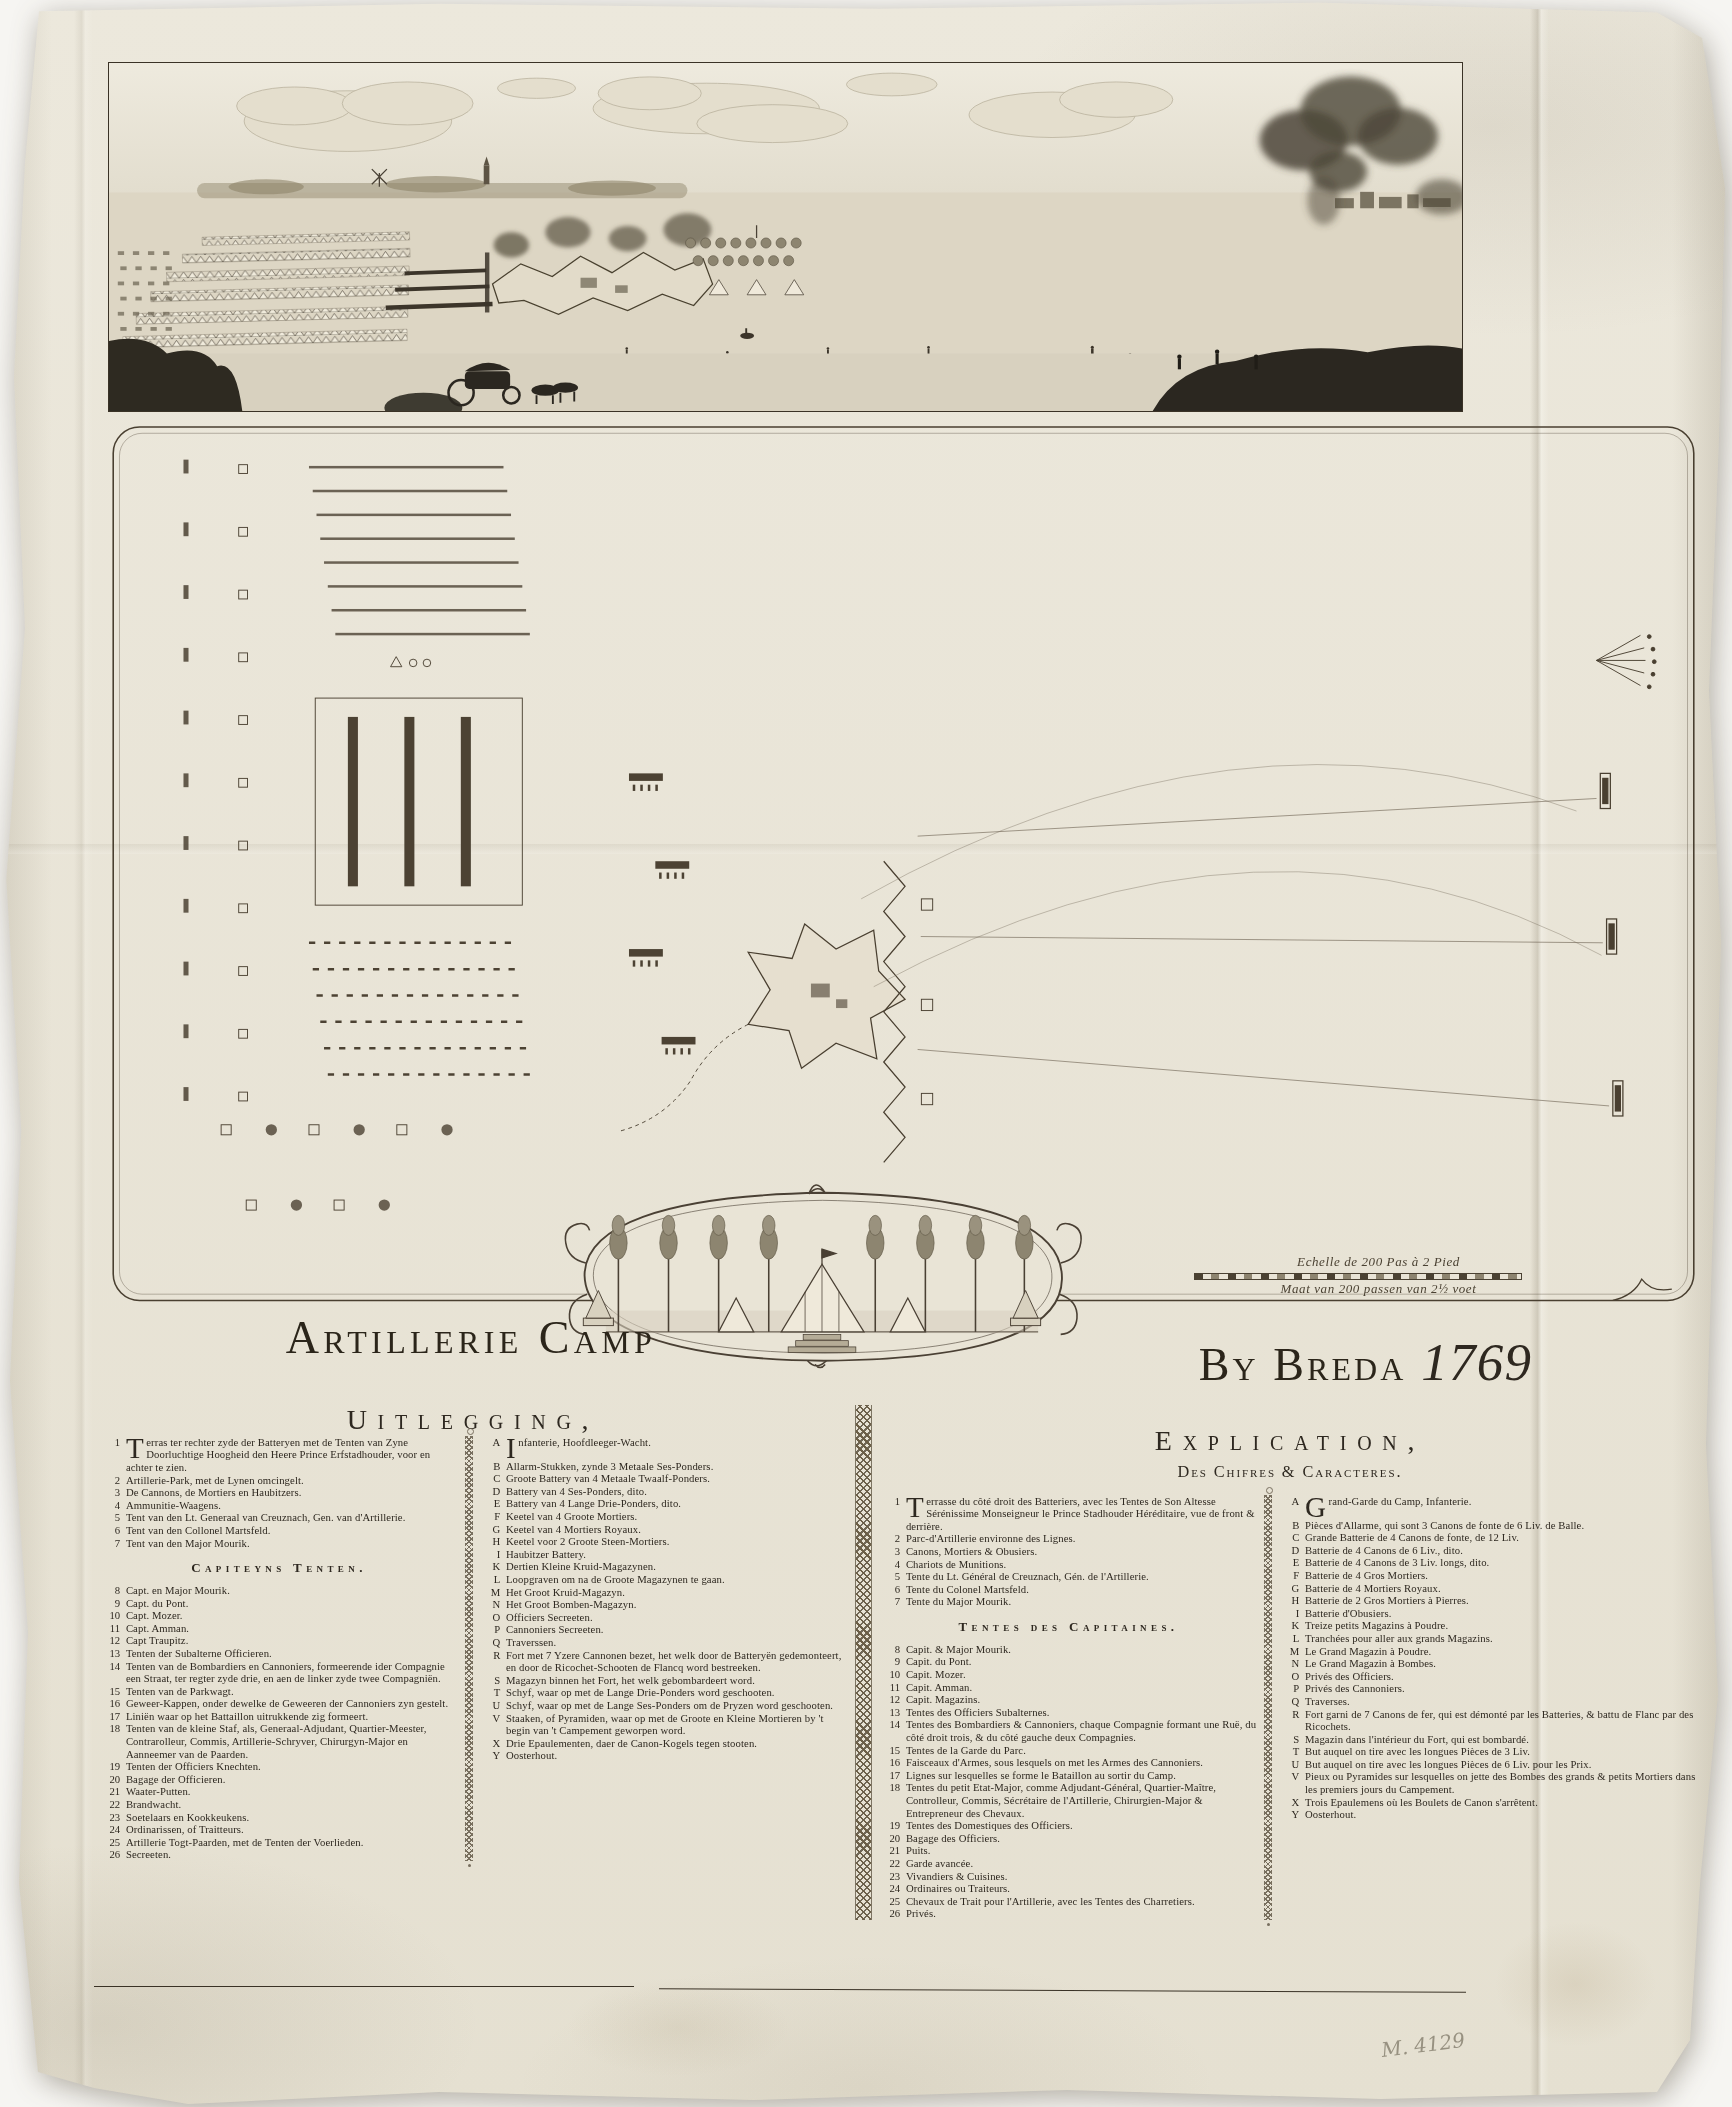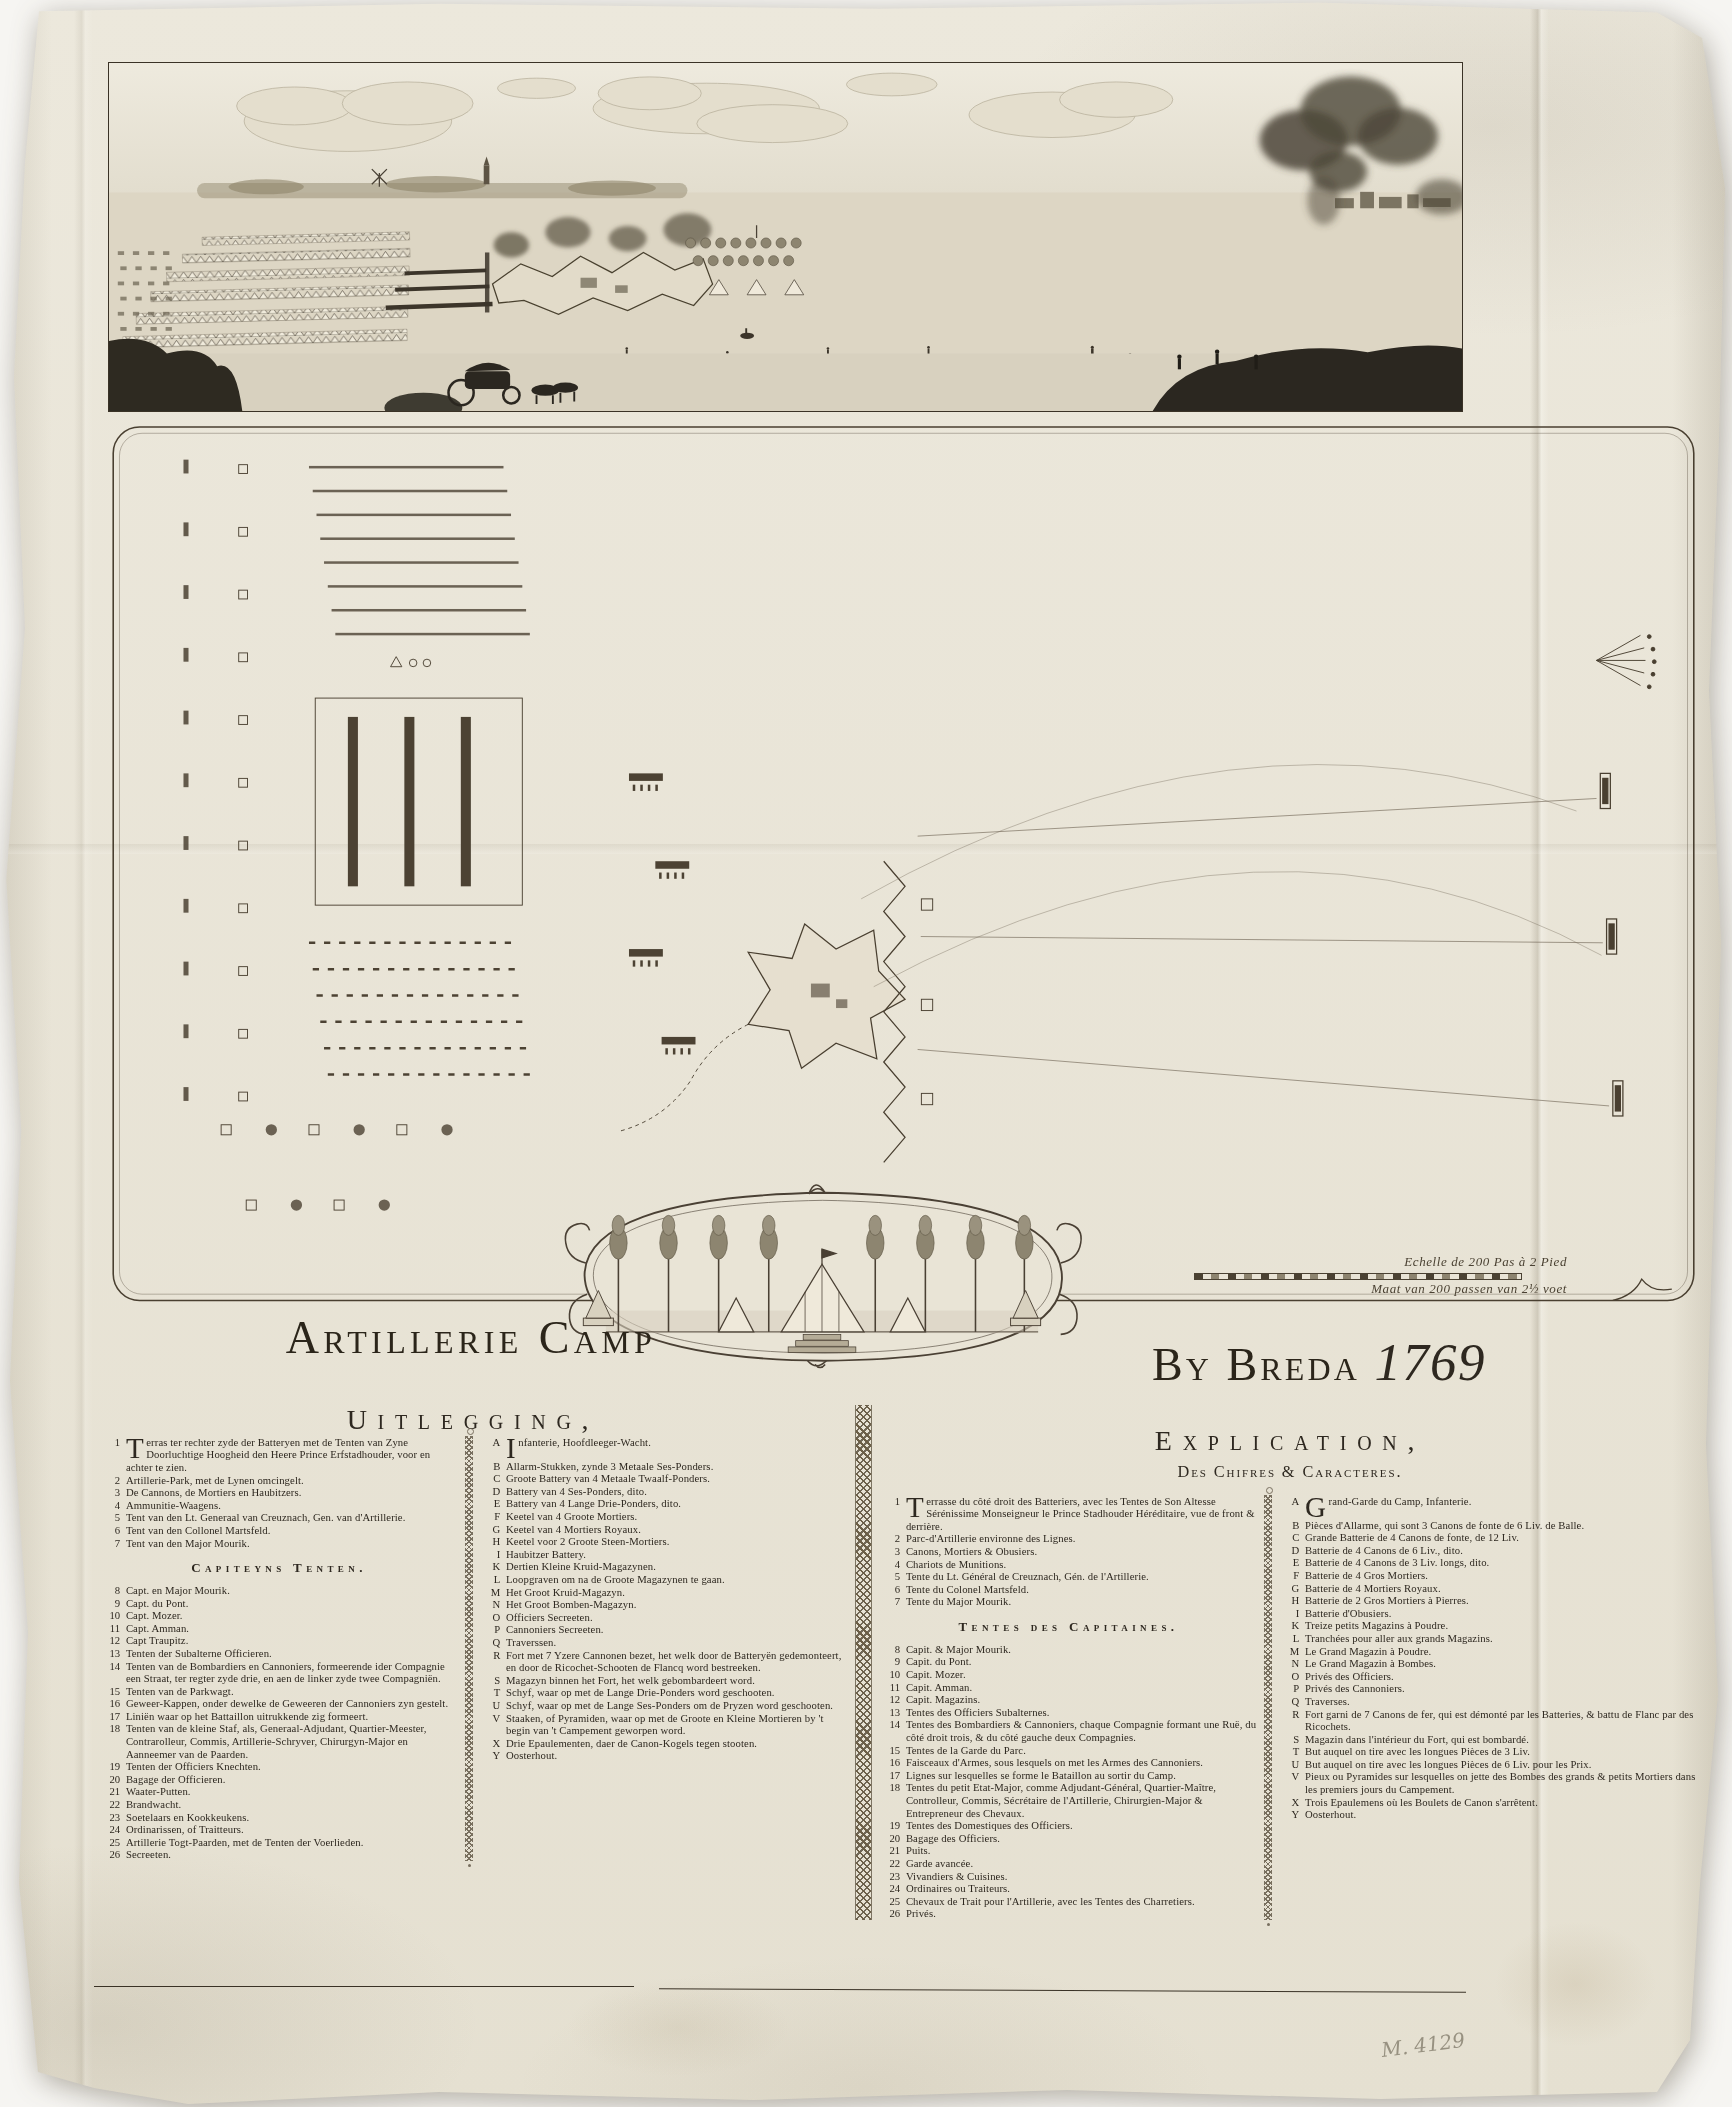--- a/index.html
+++ b/index.html
@@ -18,32 +18,32 @@
   .crease-h{position:absolute;left:0;width:100%;height:10px;
     background:linear-gradient(rgba(80,68,45,.07),rgba(255,255,252,.15));}
   .stain{position:absolute;border-radius:50%;}
   .abs{position:absolute;}
   
   .pano{left:108px;top:62px;width:1355px;height:350px;border:1.9px solid #3a3226;box-sizing:border-box;background:#e7e2d3;box-shadow:0 0 0 0.6px #8d846f inset;}
   .pano svg{display:block;width:100%;height:100%;}
   
   .plan{left:108px;top:422px;width:1591px;height:891px;}
   .plan svg{display:block;width:100%;height:100%;}
-  .scalebox{left:1190px;top:1254px;width:377px;text-align:right;}
+  .scalebox{left:1190px;top:1254px;width:377px;text-align:center;}
   .scr{font-style:italic;font-size:13px;color:#4a4132;letter-spacing:0.6px;}
   .sbar{width:326px;height:5.6px;margin:2.5px 0 0.6px 3.8px;border:0.6px solid #4a4132;
     background:repeating-linear-gradient(90deg,#4a4132 0 8.2px,#e9e4d6 8.2px 16.3px, #8d846f 16.3px 24.5px,#e9e4d6 24.5px 33px);}
   .sticks{display:flex;width:333px;justify-content:space-between;font-size:7px;color:#5d5340;padding-left:2.5px;}
   
   .cartouche{left:549px;top:1169px;width:546px;height:213px;}
   .cartouche svg{display:block;width:100%;height:100%;}
   
   .btitle{font-variant:small-caps;color:#2b251a;}
   .title-left{left:157px;top:1311px;width:628px;text-align:center;font-size:46px;letter-spacing:4.4px;}
-  .title-right{left:1152px;top:1332px;width:427px;text-align:left;font-size:46px;letter-spacing:3.1px;white-space:nowrap;}
+  .title-right{left:1152px;top:1332px;width:427px;text-align:center;font-size:46px;letter-spacing:3.1px;white-space:nowrap;}
   .year{font-style:italic;font-size:53px;font-variant:normal;letter-spacing:1.3px;}
   
   .legend{left:99px;top:1405px;width:1602px;display:flex;gap:7.5px;}
   .half{}
   .half-dutch{width:748px;flex:none;}
   .half-french{flex:1;padding-top:21.3px;}
   .lhead{text-align:center;font-variant:small-caps;font-size:28px;letter-spacing:10.7px;line-height:1.1;}
   .lsub{text-align:center;font-variant:small-caps;font-size:16.3px;letter-spacing:1.9px;margin:5px 0 12.6px;}
   .cols{display:flex;gap:6.3px;align-items:stretch;}
   .col{flex:1;}

